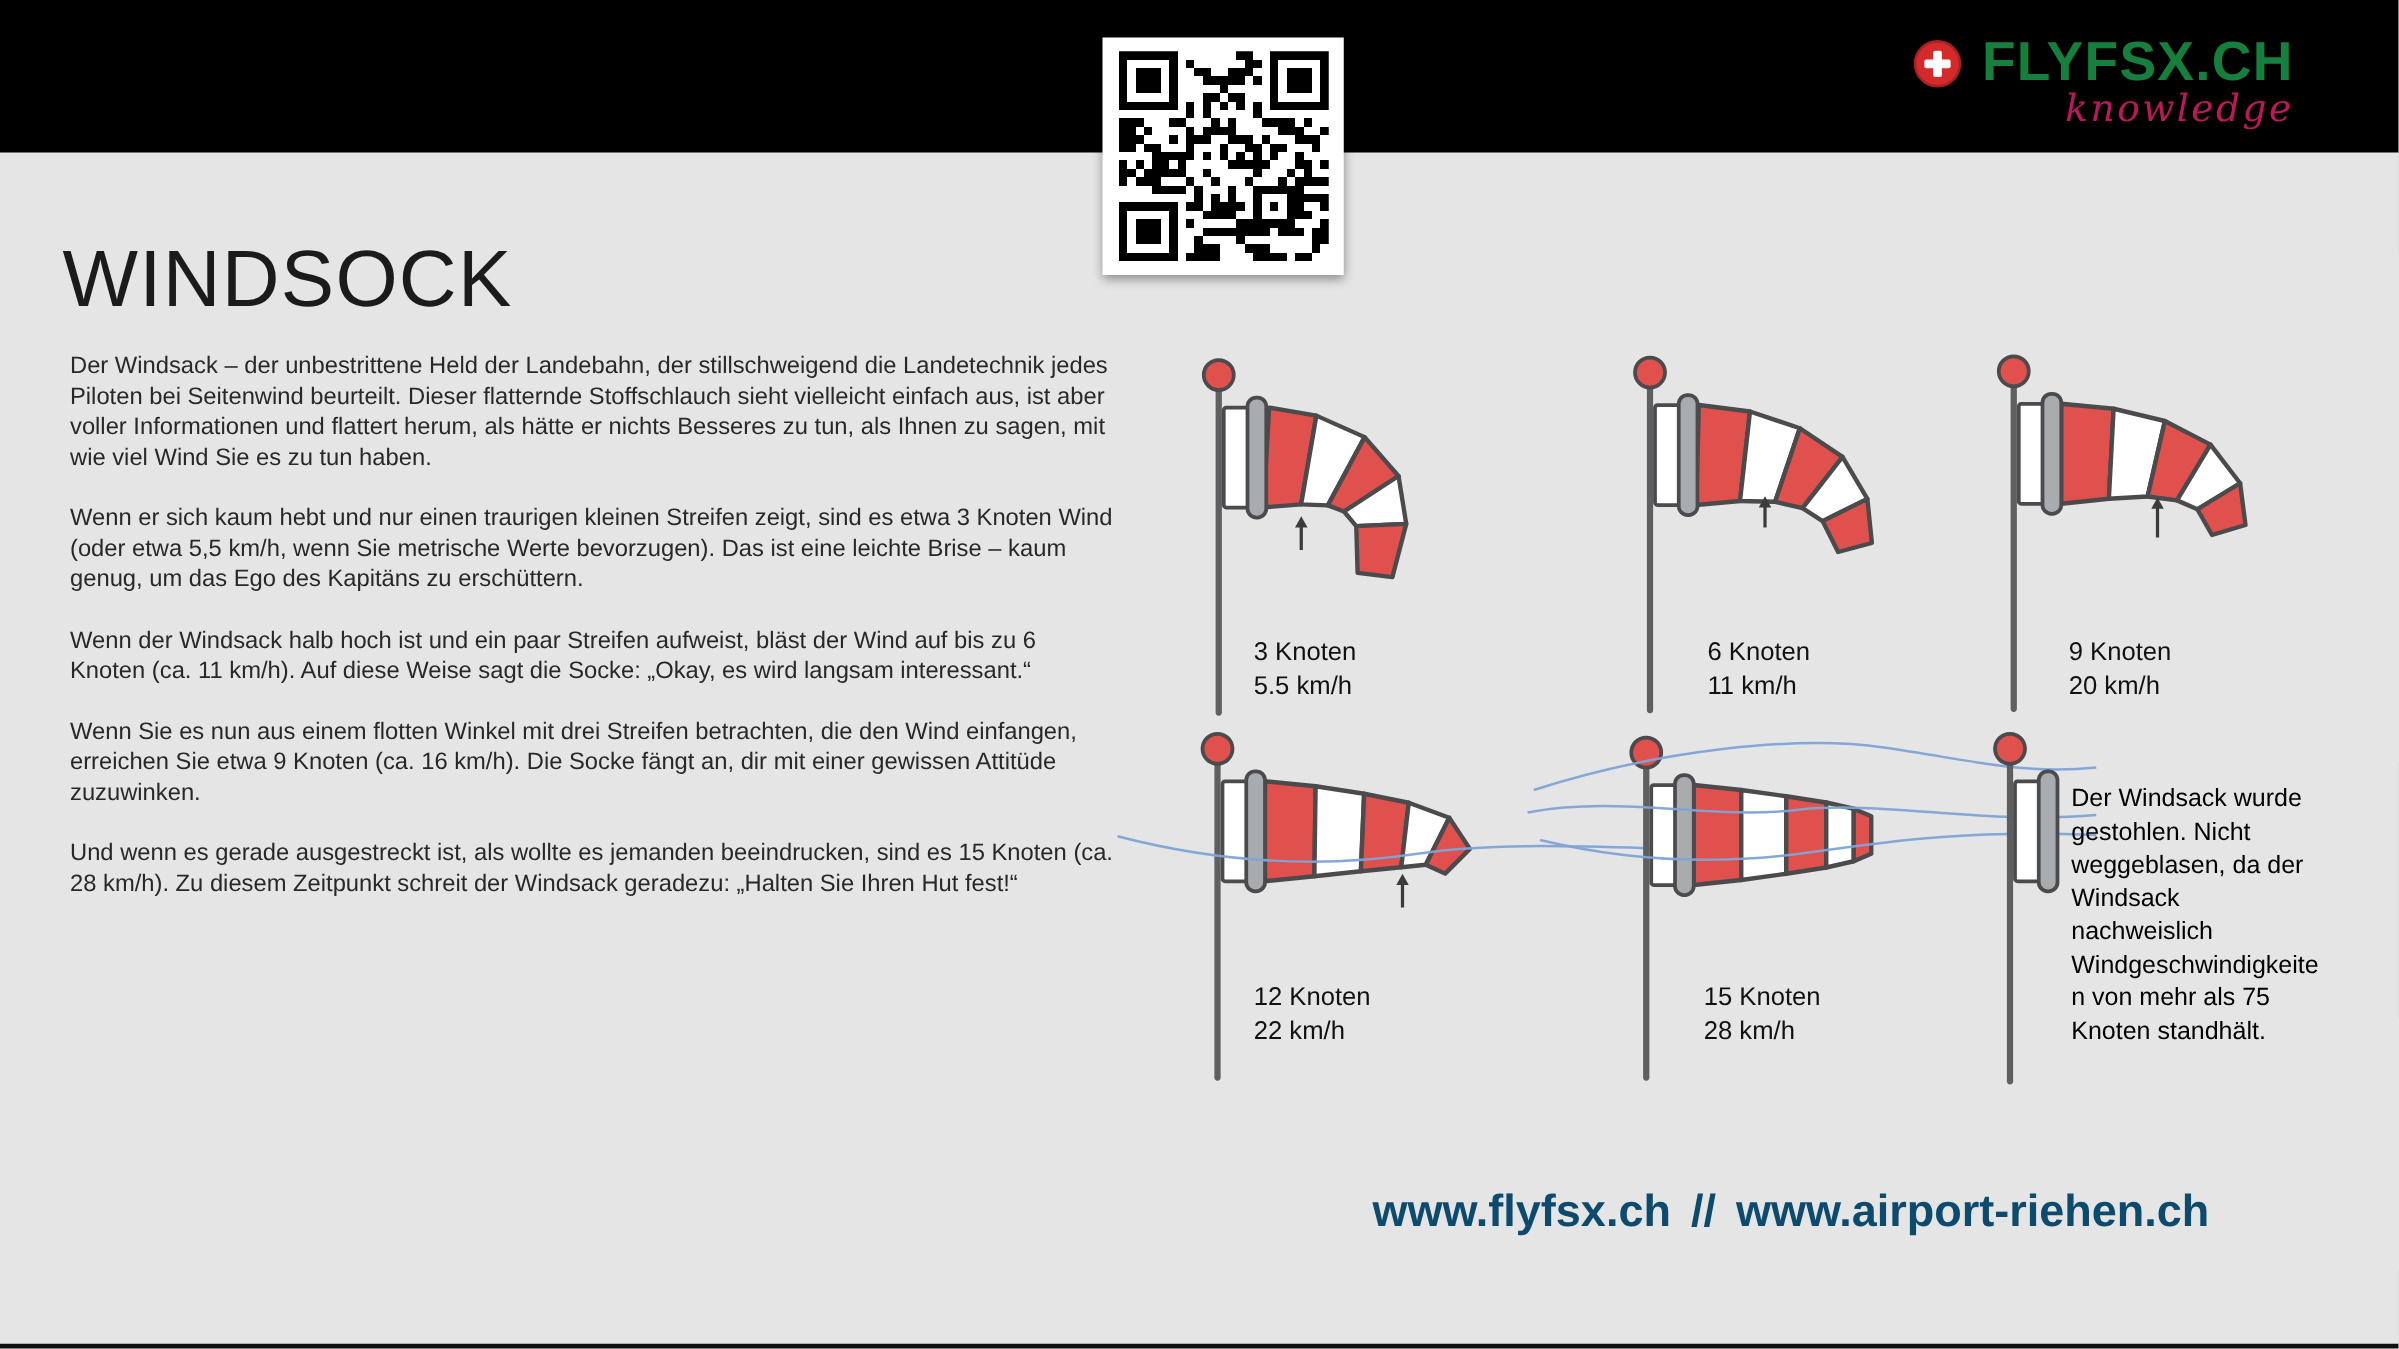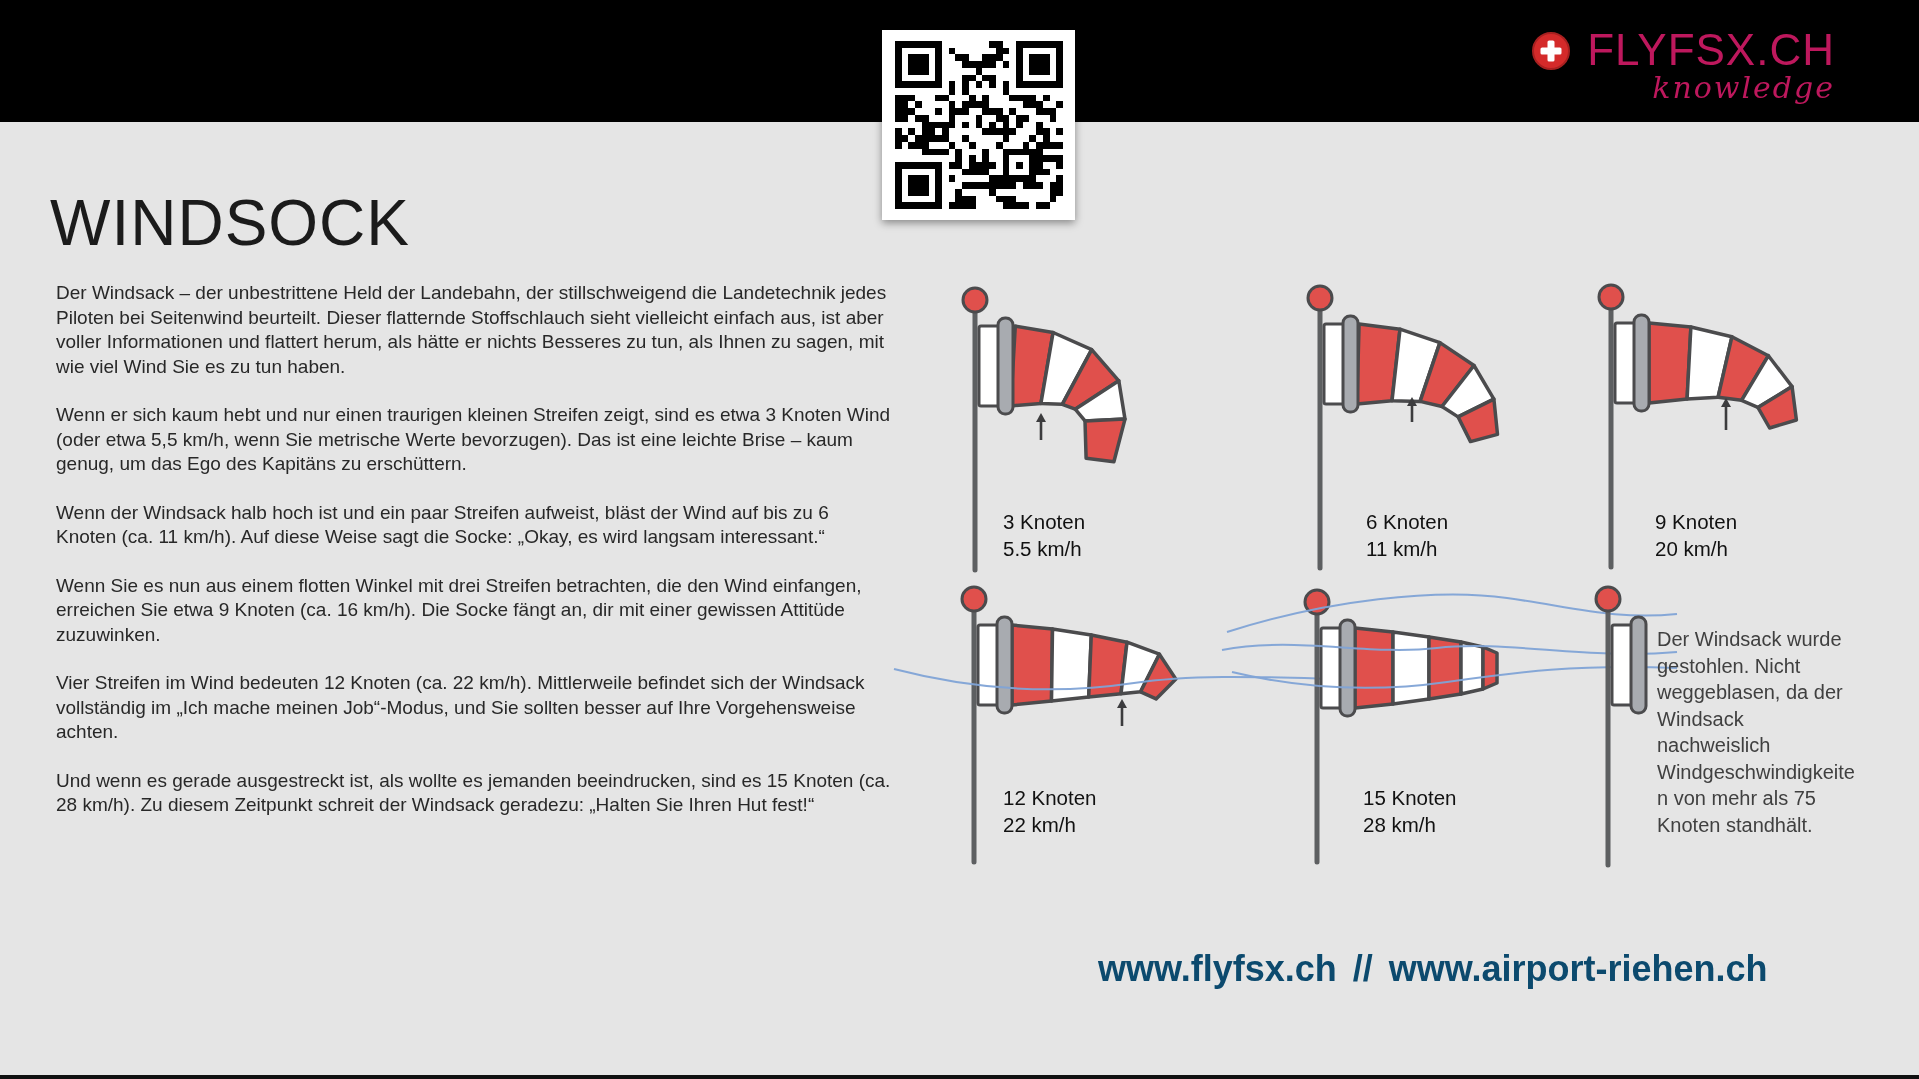--- a/index.html
+++ b/index.html
@@ -6,39 +6,39 @@
   .page{position:relative;width:1919px;height:1079px;background:#e5e5e5;overflow:hidden;
         font-family:"Liberation Sans",sans-serif;}
   
   .header-bar{position:absolute;left:0;top:0;width:100%;height:122px;background:#000;}
   .qr-card{position:absolute;left:882px;top:30px;width:193px;height:190px;background:#fff;
            box-shadow:0 3px 8px rgba(0,0,0,.4);display:flex;align-items:center;justify-content:center;z-index:4;}
   .qr-card svg{display:block;}
   .logo{position:absolute;top:28px;right:84px;display:flex;gap:16px;z-index:5;}
   .logo .cross{margin-top:3px;}
   .logo-text{display:flex;flex-direction:column;align-items:flex-end;}
-  .brand{color:#be185d;font-size:44px;font-weight:400;letter-spacing:1px;line-height:44px;}
+  .brand{color:#15803d;font-size:44px;font-weight:700;letter-spacing:1px;line-height:44px;}
   .tagline{color:#be185d;font-family:"DejaVu Serif",serif;font-style:italic;font-size:30px;
            letter-spacing:2px;margin-top:-2px;}
   
   .page-title{position:absolute;left:50px;top:186px;font-size:64px;font-weight:400;
               letter-spacing:1px;color:#1b1b1b;}
   .article{position:absolute;left:56px;top:281px;width:835px;font-size:19px;line-height:24.5px;color:#282828;}
   .article p{margin:0 0 24px 0;}
   .article p:last-child{margin-bottom:0;}
   
   .fig{position:absolute;width:340px;height:312px;}
   .fig1{left:935px;top:270px;} .fig2{left:1280px;top:268px;} .fig3{left:1571px;top:267px;}
   .fig4{left:934px;top:569px;} .fig5{left:1277px;top:572px;} .fig6{left:1568px;top:569px;}
   .fig svg{overflow:visible;}
   .fig-label{position:absolute;font-size:20.5px;line-height:27px;color:#111;margin-top:16px;}
   .lab1{left:1003px;top:492px;} .lab2{left:1366px;top:492px;} .lab3{left:1655px;top:492px;}
   .lab4{left:1003px;top:768px;} .lab5{left:1363px;top:768px;}
   .stolen-note{position:absolute;left:1657px;top:626px;width:202px;font-size:20px;line-height:26.5px;
-               color:#404040;overflow-wrap:break-word;}
+               color:#000000;overflow-wrap:break-word;}
   
   .footer-urls{position:absolute;left:1098px;top:948px;font-size:36px;font-weight:700;color:#0c4a6e;white-space:nowrap;}
   .footer-urls .sep{margin:0 16px;}
   .bottom-edge{position:absolute;left:0;bottom:0;width:100%;height:4px;background:#101010;}
 </style>
 </head>
 <body>
 
 <div class="page">
 
@@ -370,21 +370,20 @@
     </span>
   </div>
 
   <div class="page-title">WINDSOCK</div>
 
   <div class="article">
     <p>Der Windsack – der unbestrittene Held der Landebahn, der stillschweigend die Landetechnik jedes Piloten bei Seitenwind beurteilt. Dieser flatternde Stoffschlauch sieht vielleicht einfach aus, ist aber voller Informationen und flattert herum, als hätte er nichts Besseres zu tun, als Ihnen zu sagen, mit wie viel Wind Sie es zu tun haben.</p>
     <p>Wenn er sich kaum hebt und nur einen traurigen kleinen Streifen zeigt, sind es etwa 3 Knoten Wind (oder etwa 5,5 km/h, wenn Sie metrische Werte bevorzugen). Das ist eine leichte Brise – kaum genug, um das Ego des Kapitäns zu erschüttern.</p>
     <p>Wenn der Windsack halb hoch ist und ein paar Streifen aufweist, bläst der Wind auf bis zu 6 Knoten (ca. 11 km/h). Auf diese Weise sagt die Socke: „Okay, es wird langsam interessant.“</p>
     <p>Wenn Sie es nun aus einem flotten Winkel mit drei Streifen betrachten, die den Wind einfangen, erreichen Sie etwa 9 Knoten (ca. 16 km/h). Die Socke fängt an, dir mit einer gewissen Attitüde zuzuwinken.</p>
-    <p>Vier Streifen im Wind bedeuten 12 Knoten (ca. 22 km/h). Mittlerweile befindet sich der Windsack vollständig im „Ich mache meinen Job“-Modus, und Sie sollten besser auf Ihre Vorgehensweise achten.</p>
     <p>Und wenn es gerade ausgestreckt ist, als wollte es jemanden beeindrucken, sind es 15 Knoten (ca. 28 km/h). Zu diesem Zeitpunkt schreit der Windsack geradezu: „Halten Sie Ihren Hut fest!“</p>
   </div>
 
   <div class="fig fig1"><svg viewBox="0 0 340 312" width="340" height="312" style="overflow:visible">
         <line x1="40" y1="34" x2="40" y2="300" stroke="#5d5f61" stroke-width="5" stroke-linecap="round"></line>
         <circle cx="40" cy="30" r="12" fill="#e0504c" stroke="#4b4b4d" stroke-width="3"></circle>
         <rect x="44" y="56" width="20" height="80" fill="#ffffff" stroke="#4b4b4d" stroke-width="3" rx="2"></rect>
         <polygon points="75.7,135.9 105.9,133.5 118.1,62.5 80.3,56.1" fill="#e0504c" stroke="#4b4b4d" stroke-width="3.5" stroke-linejoin="round"></polygon>
         <polygon points="105.9,133.5 127.3,134.3 156.7,79.7 118.1,62.5" fill="#ffffff" stroke="#4b4b4d" stroke-width="3.5" stroke-linejoin="round"></polygon>
         <polygon points="127.3,134.3 140.2,139.2 183.8,110.8 156.7,79.7" fill="#e0504c" stroke="#4b4b4d" stroke-width="3.5" stroke-linejoin="round"></polygon>

